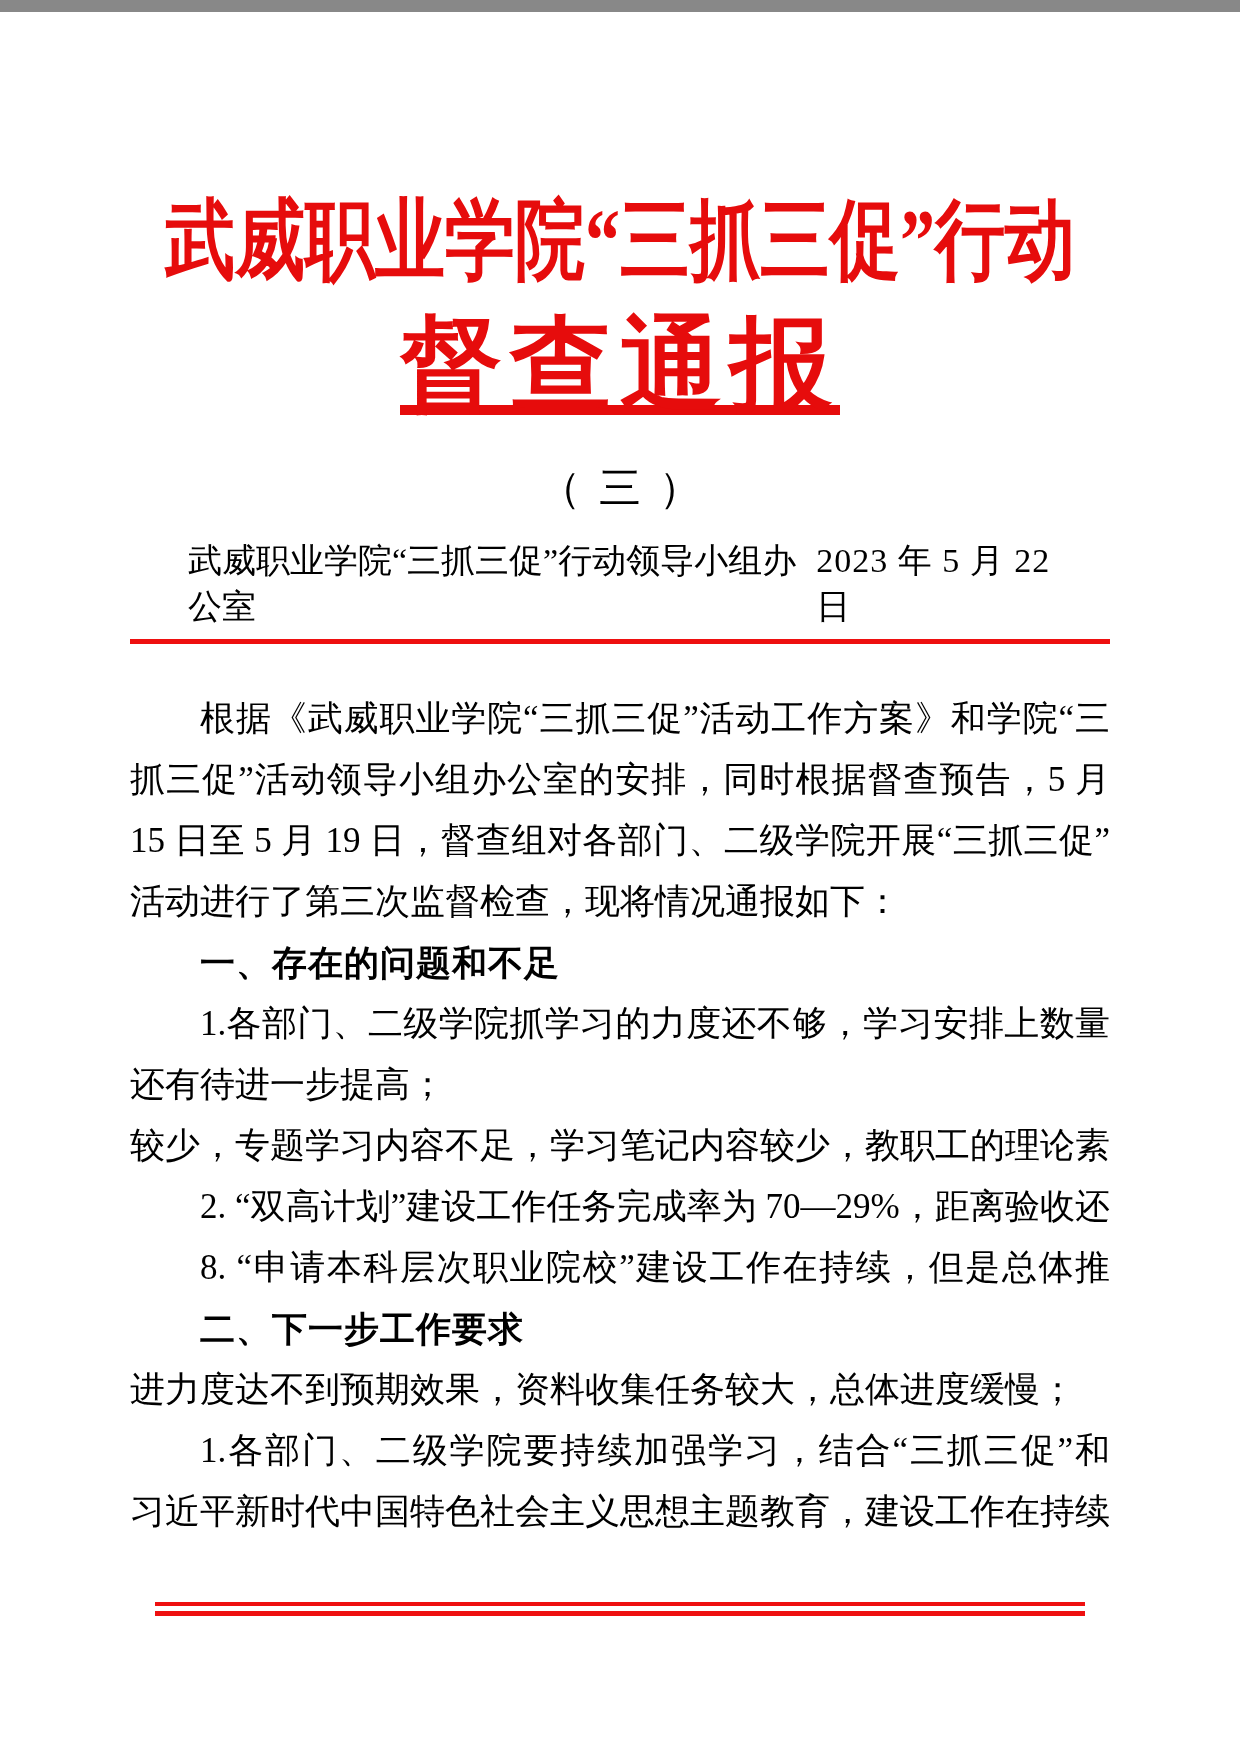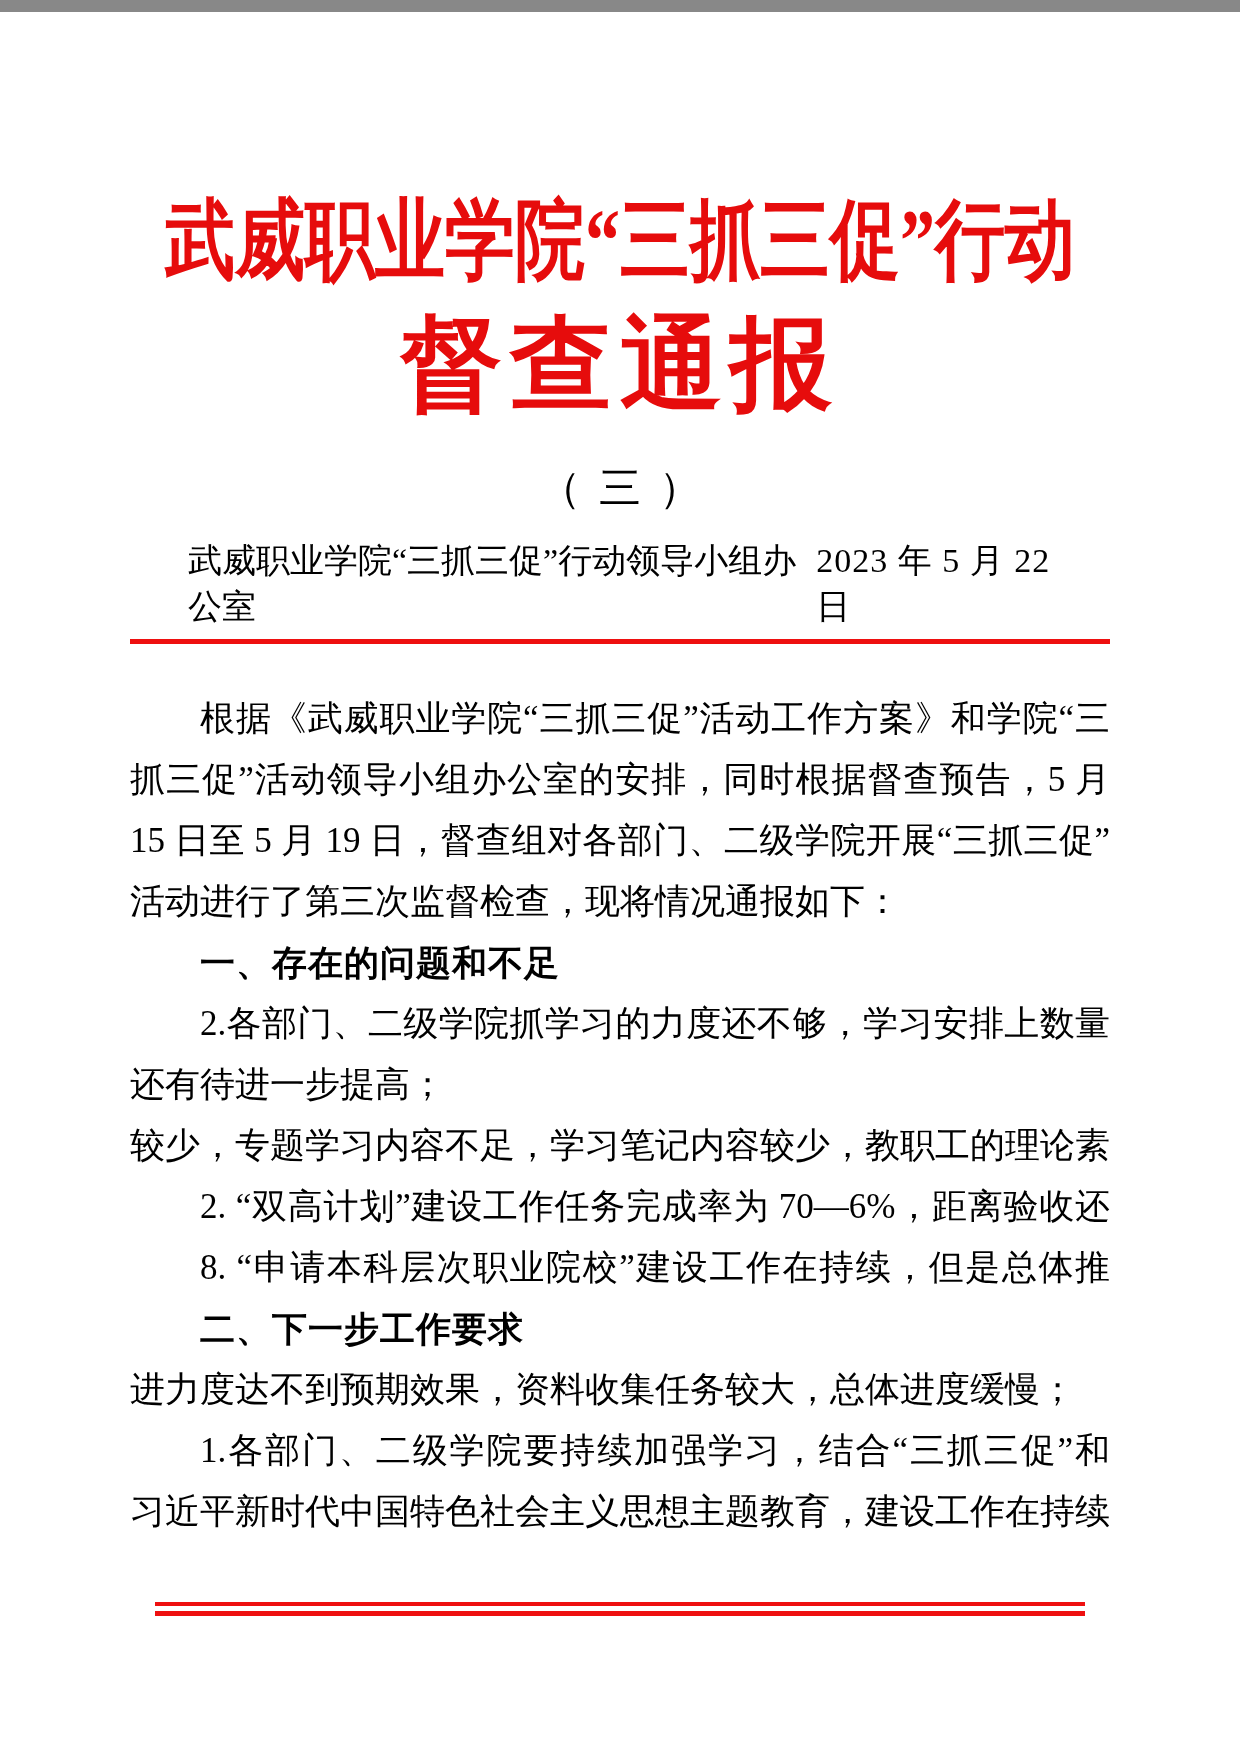--- a/index.html
+++ b/index.html
@@ -24,20 +24,21 @@
     white-space:nowrap;
   }
   .title2{
     margin-top:4px;
     height:118px;line-height:118px;
     text-align:center;
     font-size:102px;font-weight:bold;
     letter-spacing:8px;
     color:var(--red,#e60c0c);
     white-space:nowrap;
+    text-decoration:underline;
   }
   .issue{
     margin-top:36px;
     text-align:center;
     font-size:42px;
     letter-spacing:18px;
     text-indent:18px; 
     height:56px;line-height:56px;
   }
   .byline{
@@ -96,24 +97,24 @@
     </div>
 
     <div class="rule-single"></div>
 
     <div class="body" id="body-lines">
         <div class="line indent justify">根据《武威职业学院“三抓三促”活动工作方案》和学院“三</div>
         <div class="line justify">抓三促”活动领导小组办公室的安排，同时根据督查预告，5 月</div>
         <div class="line justify">15 日至 5 月 19 日，督查组对各部门、二级学院开展“三抓三促”</div>
         <div class="line">活动进行了第三次监督检查，现将情况通报如下：</div>
         <div class="line heading indent">一、存在的问题和不足</div>
-        <div class="line indent justify">2.各部门、二级学院抓学习的力度还不够，学习安排上数量</div>
+        <div class="line indent justify">1.各部门、二级学院抓学习的力度还不够，学习安排上数量</div>
         <div class="line">还有待进一步提高；</div>
         <div class="line justify">较少，专题学习内容不足，学习笔记内容较少，教职工的理论素</div>
-        <div class="line indent justify">2. “双高计划”建设工作任务完成率为 70—6%，距离验收还</div>
+        <div class="line indent justify">2. “双高计划”建设工作任务完成率为 70—29%，距离验收还</div>
         <div class="line indent justify">8. “申请本科层次职业院校”建设工作在持续，但是总体推</div>
         <div class="line heading indent">二、下一步工作要求</div>
         <div class="line">进力度达不到预期效果，资料收集任务较大，总体进度缓慢；</div>
         <div class="line indent justify">1.各部门、二级学院要持续加强学习，结合“三抓三促”和</div>
         <div class="line justify">习近平新时代中国特色社会主义思想主题教育，建设工作在持续</div>
       </div>
 
     <div class="rule-double">
       <div class="rd-top"></div>
       <div class="rd-gap"></div>

